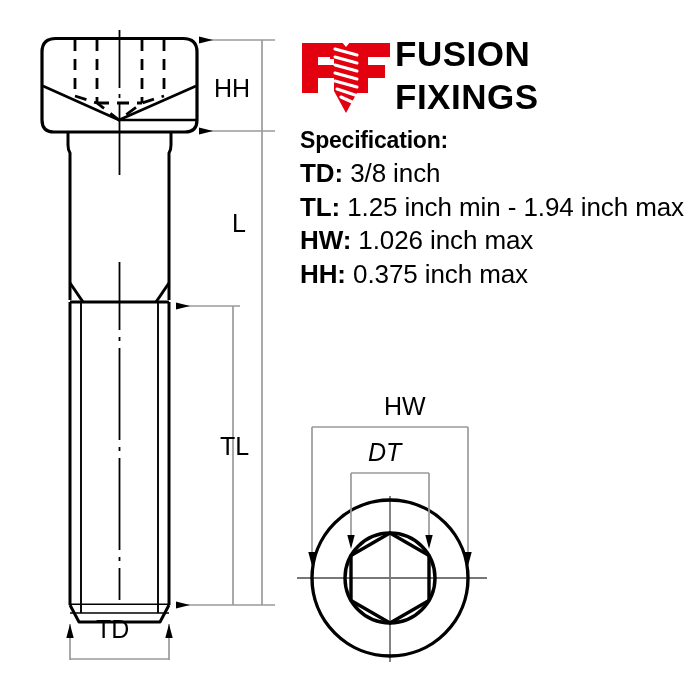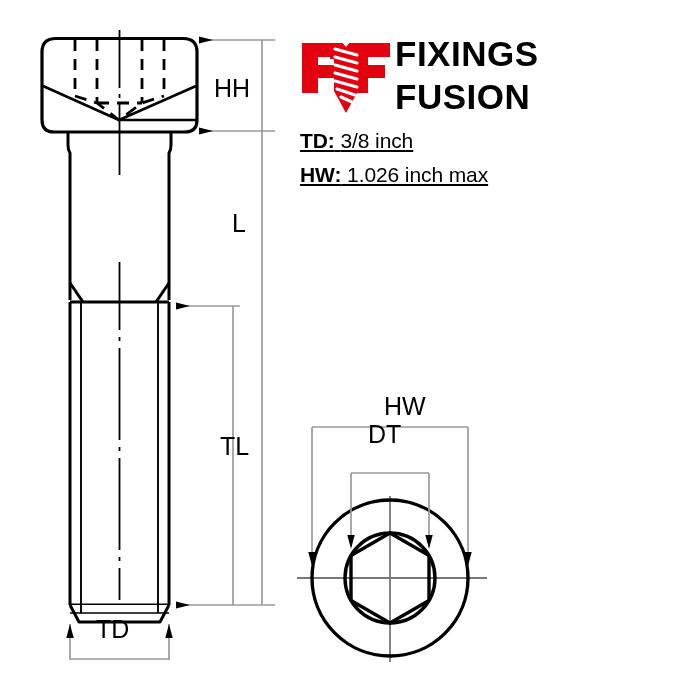--- a/index.html
+++ b/index.html
@@ -35,25 +35,24 @@
     width: 396px;
   }
   .spec-title {
     font-size: 23px;
     font-weight: bold;
     line-height: 33px;
     letter-spacing: -0.2px;
     white-space: nowrap;
   }
   .spec-row {
-    font-size: 21px;
+    font-size: 26px;
     line-height: 33.5px;
     white-space: nowrap;
     letter-spacing: -0.1px;
-    text-decoration: underline;
   }
   .spec-key {
     font-weight: bold;
   }
   .spec-val {
     font-weight: normal;
   }
   .logo-wrap {
     position: absolute;
     left: 300px;
@@ -211,21 +210,21 @@
       <path d="M 351,549 L 347.3,535 L 354.7,535 Z" fill="#000000"></path>
       <path d="M 429,549 L 425.3,535 L 432.7,535 Z" fill="#000000"></path>
     </g>
   </svg>
 
   <div class="dim-label" style="left:214px; top:74px;">HH</div>
   <div class="dim-label" style="left:232px; top:209px;">L</div>
   <div class="dim-label" style="left:220px; top:432px;">TL</div>
   <div class="dim-label" style="left:96px; top:615px;">TD</div>
   <div class="dim-label" style="left:384px; top:392px;">HW</div>
-  <div class="dim-label" style="left:368px; top:420px;">DT</div>
+  <div class="dim-label" style="left:368px; top:438px;font-style:italic;">DT</div>
 
   <div class="logo-wrap">
     <svg class="logo-mark" viewBox="0 0 92 84">
 
       <g fill="#e3000f">
         <path d="M 0,10 L 38,10 L 38,24 L 16,24 L 16,32 L 33,32 L 33,45 L 16,45 L 16,60 L 0,60 Z" transform="translate(2,0)"></path>
         <path d="M 54,10 L 92,10 L 92,24 L 70,24 L 70,32 L 87,32 L 87,45 L 70,45 L 70,60 L 54,60 Z" transform="translate(-2,0) scale(1,1)"></path>
       </g>
 
       <g fill="#e3000f">
@@ -238,30 +237,39 @@
         <path d="M 35,32 L 57,38"></path>
         <path d="M 35,40 L 57,46"></path>
         <path d="M 35,48 L 57,54"></path>
         <path d="M 37,56 L 55,62"></path>
         <path d="M 41,64 L 52,69"></path>
       </g>
 
       <path d="M 41,8 L 51,8 L 46,14 Z" fill="#ffffff"></path>
     </svg>
     <div class="logo-text">
+      <span class="logo-line">FUSION</span>
       <span class="logo-line">FIXINGS</span>
-      <span class="logo-line">FUSION</span>
     </div>
   </div>
 
   <div class="spec-panel">
+    <div class="spec-title">Specification:</div>
 
     <div class="spec-row">
       <span class="spec-key">TD:</span>
       <span class="spec-val">3/8 inch</span>
     </div>
     <div class="spec-row">
+      <span class="spec-key">TL:</span>
+      <span class="spec-val">1.25 inch min - 1.94 inch max</span>
+    </div>
+    <div class="spec-row">
       <span class="spec-key">HW:</span>
       <span class="spec-val">1.026 inch max</span>
     </div>
+    <div class="spec-row">
+      <span class="spec-key">HH:</span>
+      <span class="spec-val">0.375 inch max</span>
+    </div>
   </div>
 
 </div>
 
 </body></html>

